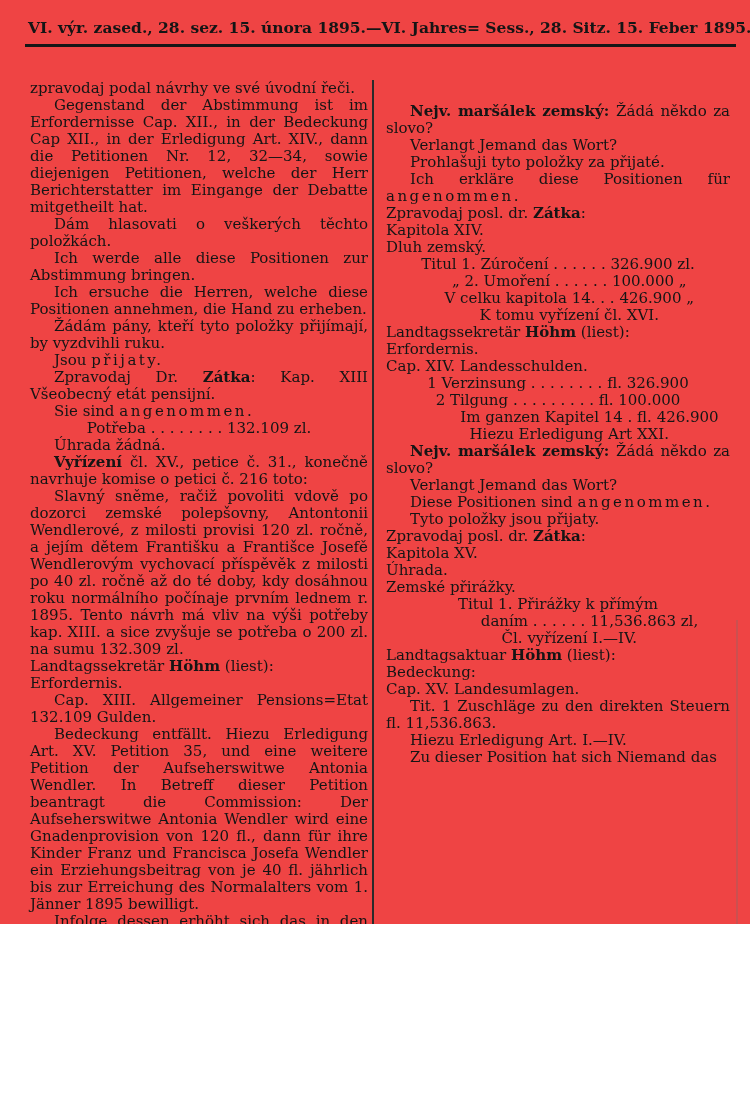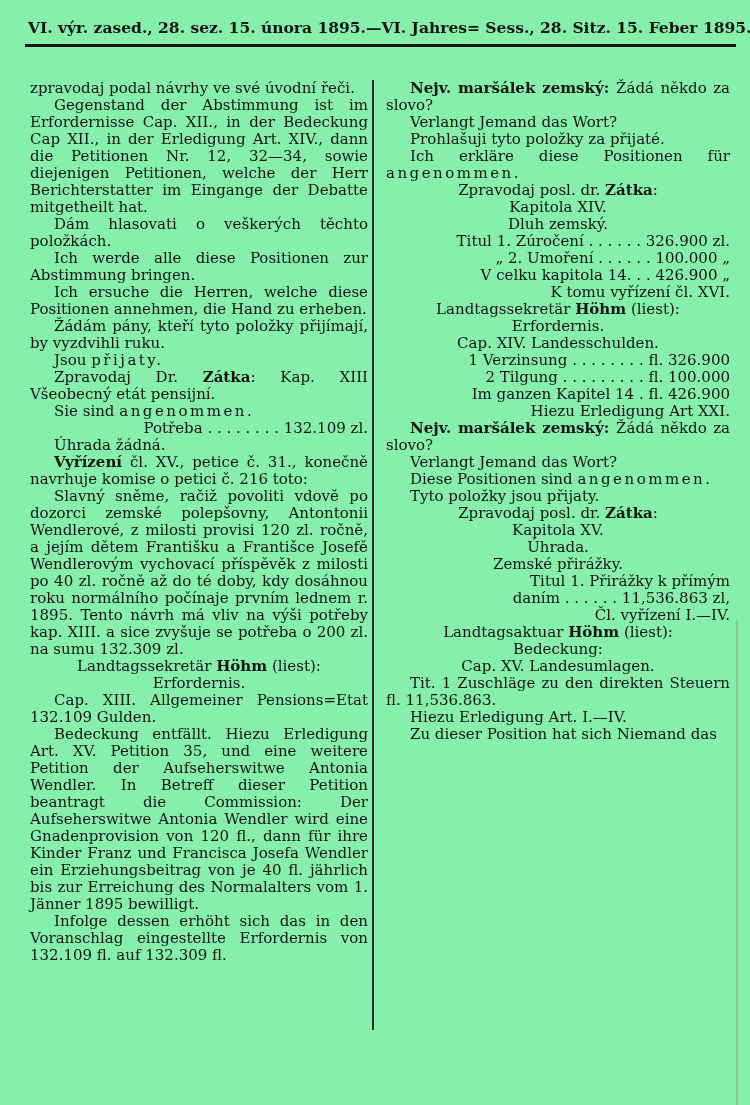--- a/index.html
+++ b/index.html
@@ -1,47 +1,47 @@
 <!DOCTYPE html>
 <html><head>
 <meta charset="utf-8">
 <style>
   html, body { margin:0; padding:0; background:#ffffff; }
   .page {
-    position:relative; width:750px; height:1105px;
-    background:#86efac; color:#151515; overflow:hidden;
+    position:relative; width:750px; height:924px;
+    background:#ef4444; color:#151515; overflow:hidden;
     font-family:"DejaVu Serif", serif;
   }
   .scan-edge {
     position:absolute; right:12px; top:620px; bottom:0; width:2px;
     background:rgba(110,110,110,.28);
   }
   .header {
     position:absolute; left:28px; right:16px; top:18px;
     display:flex; justify-content:space-between; align-items:baseline;
     font-weight:bold; font-size:15.5px; white-space:nowrap;
   }
   .header-rule {
     position:absolute; left:25px; right:14px; top:44px; height:3px;
     background:#161616;
   }
   .col {
     position:absolute; top:80px; font-size:15px; line-height:17px;
     text-align:justify;
   }
   .col-left  { left:30px;  width:338px; }
-  .col-right { left:386px; width:344px; }
+  .col-right { left:386px; width:344px;margin-top:23px; }
   .col-divider {
     position:absolute; left:372px; top:80px; width:2px; height:950px;
     background:#2a2a2a;
   }
   p.blk { margin:0; }
   .indent { text-indent:1.6em; }
-  .center { text-align:center; text-indent:0; }
-  .line   { text-align:right; }
+  .center { text-align:left; text-indent:0; }
+  .line   { text-align:center; }
   .ind1   { padding-left:1.5em; }
   .ind2   { padding-left:4.2em; }
   .gap    { margin-top:12px; }
   .b  { font-weight:bold; }
   .ls { letter-spacing:2.5px; }
   .cz { font-weight:normal; }
   .de { font-weight:normal; }
 </style>
 </head>
 <body>

